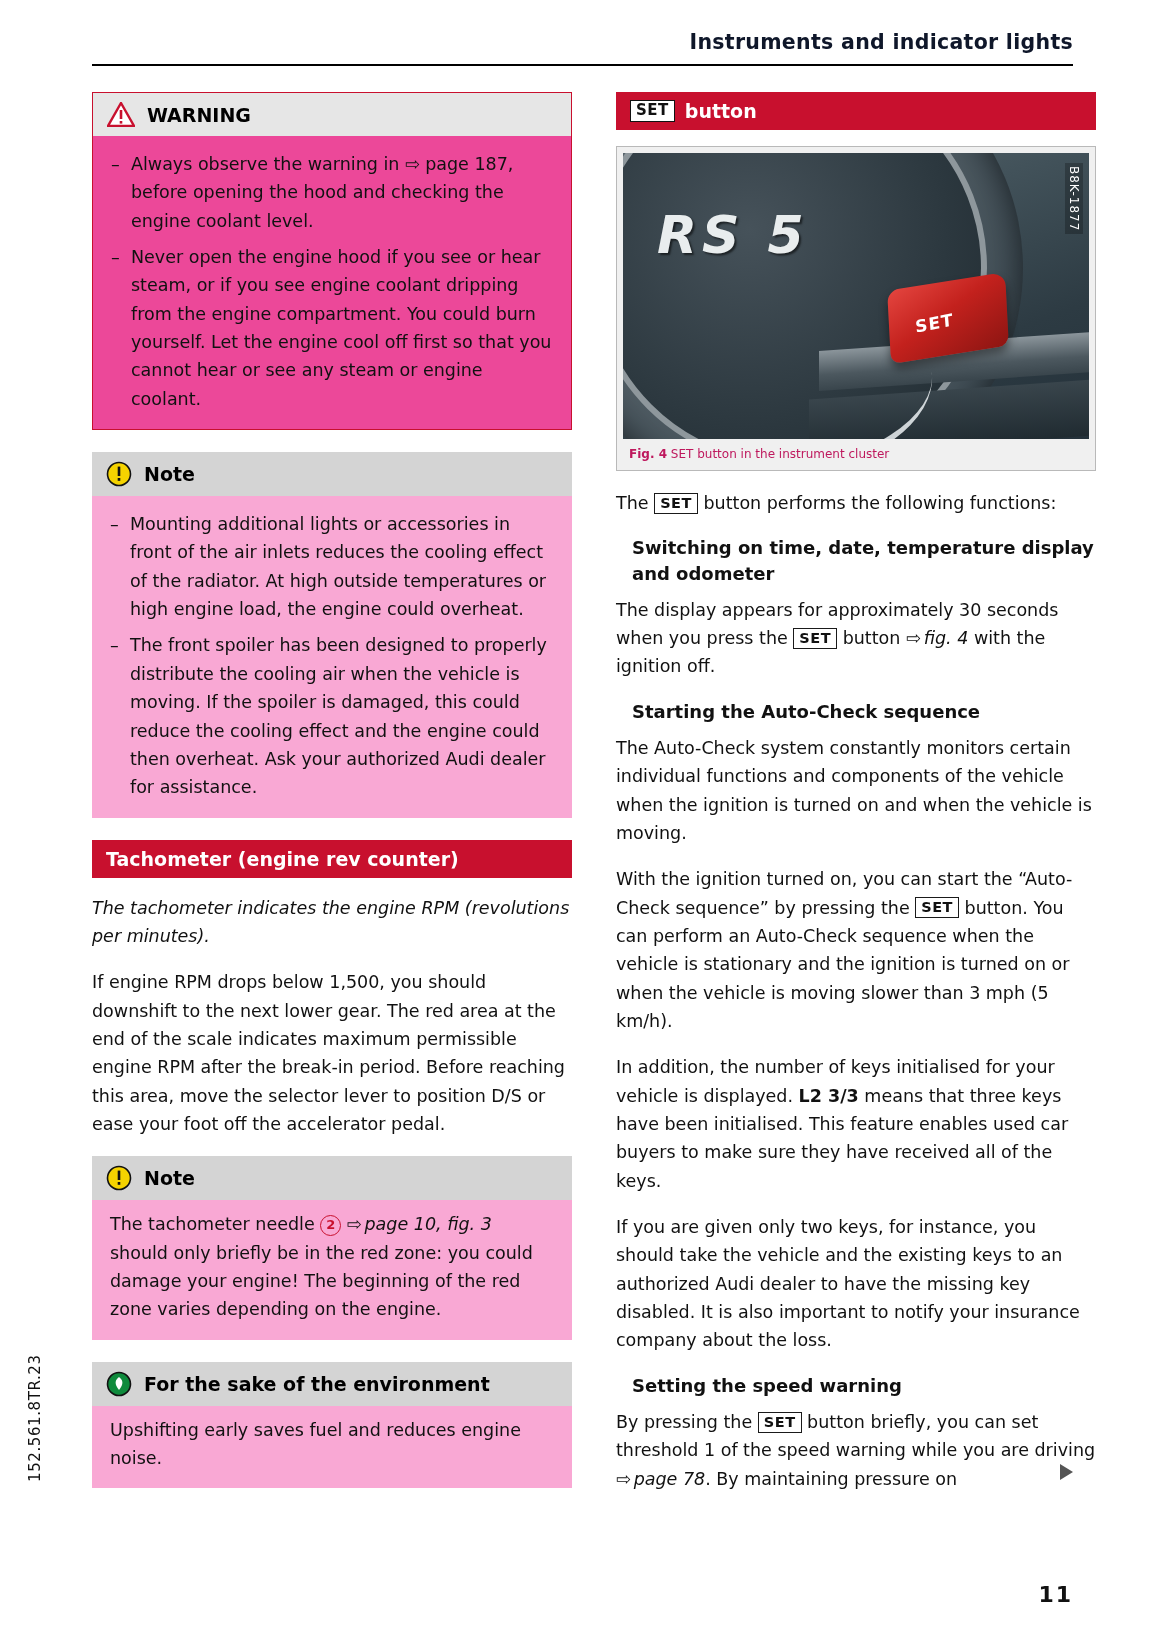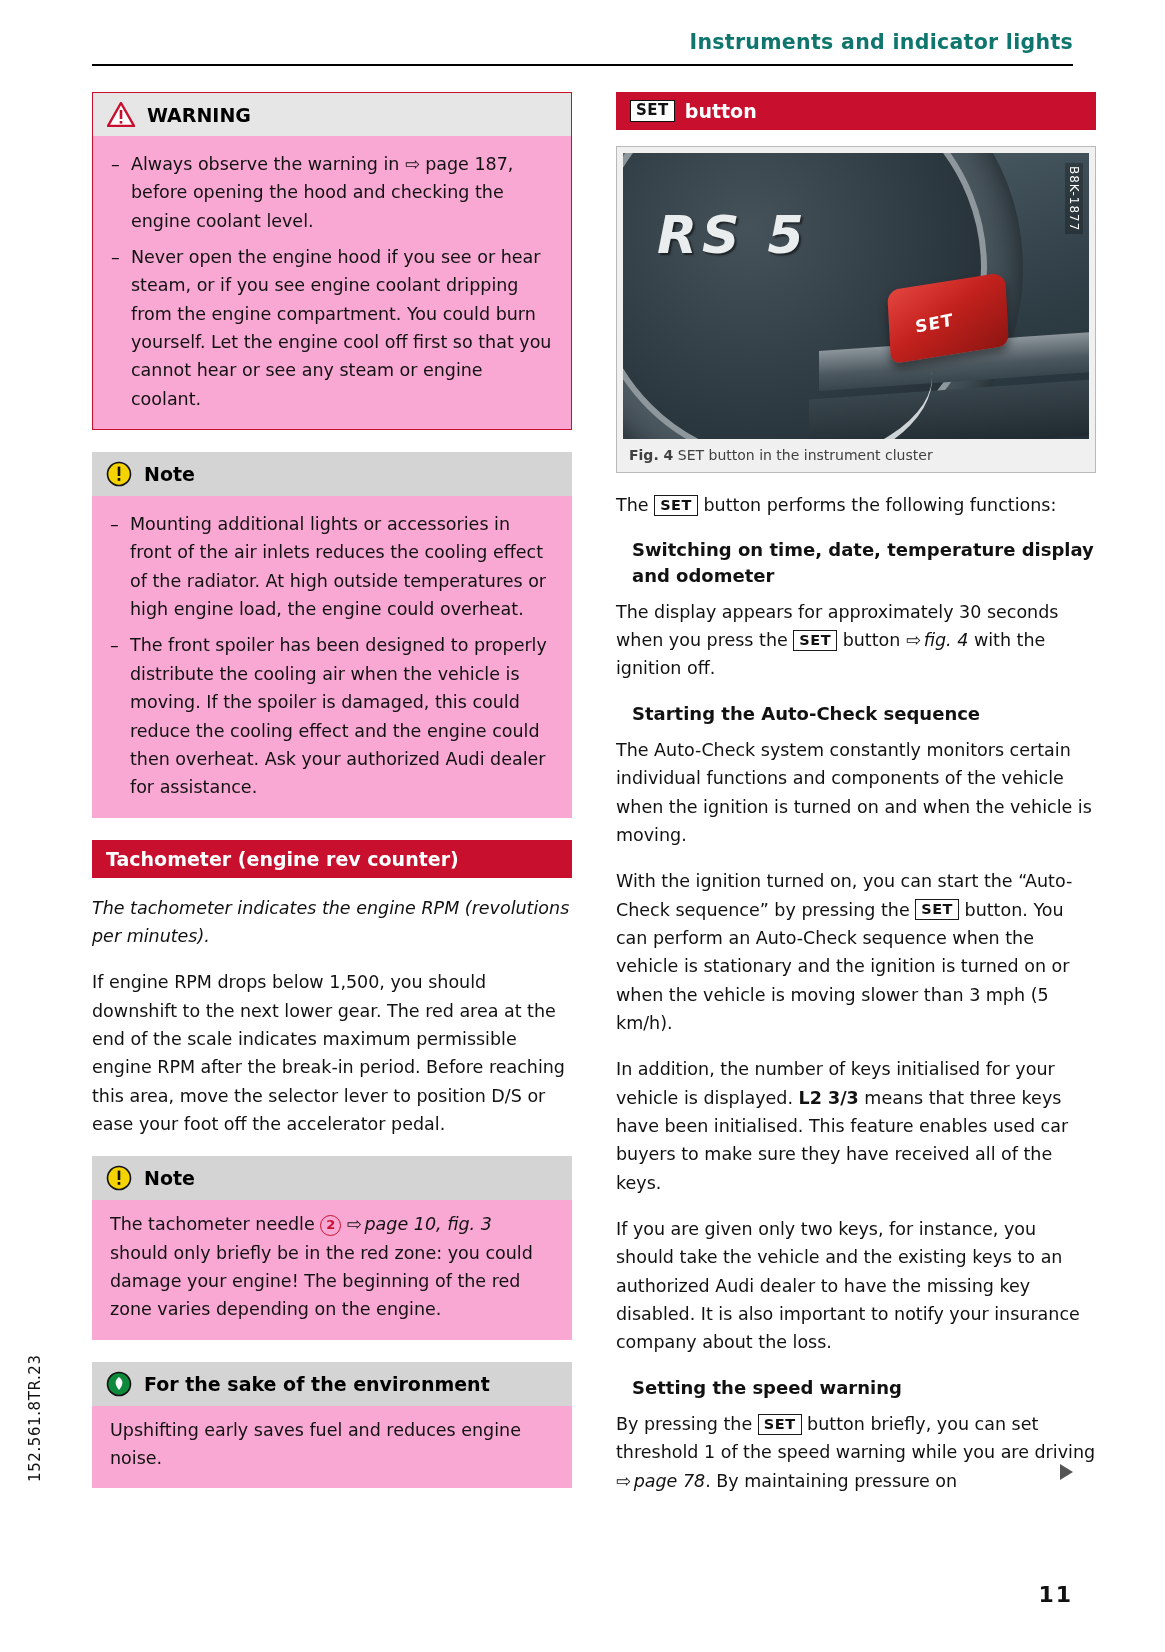--- a/index.html
+++ b/index.html
@@ -21,21 +21,21 @@
   }
 
   
   .header-title {
     position: absolute;
     top: 30px;
     right: 92px;
     font-size: 20.5px;
     font-weight: bold;
     letter-spacing: 0.3px;
-    color: #0f766e;
+    color: #0f172a;
   }
   .header-rule {
     position: absolute;
     top: 64px;
     left: 92px;
     right: 92px;
     height: 2px;
     background: #000;
   }
 
@@ -85,21 +85,21 @@
   .box {
     margin-bottom: 22px;
   }
   .box-body {
     background: #f9a8d4;
     padding: 10px 18px 16px 18px;
     font-size: 17.5px;
     line-height: 1.62;
   }
   .box.warning .box-body {
-    background: #f9a8d4;
+    background: #ec4899;
   }
   .warning-wrap {
     border: 1.5px solid #c8102e;
   }
   .box-head {
     display: flex;
     align-items: center;
     gap: 12px;
     background: #d4d4d4;
     padding: 9px 14px;
@@ -219,23 +219,23 @@
     margin-bottom: 18px;
   }
   .fig-img {
     position: relative;
     width: 100%;
     height: 286px;
     overflow: hidden;
     background: linear-gradient(160deg,#5d6a70 0%, #42525a 35%, #2d3b43 70%, #24313a 100%);
   }
   .fig-caption {
-    font-size: 14px;
+    font-size: 12px;
     padding: 8px 6px 9px 6px;
-    color: #404040;
+    color: #be185d;
   }
   .fig-caption b { font-weight: bold; }
   .fig-code {
     position: absolute;
     right: 6px;
     top: 10px;
     writing-mode: vertical-rl;
     font-size: 12px;
     letter-spacing: 1px;
     color: #ffffff;

